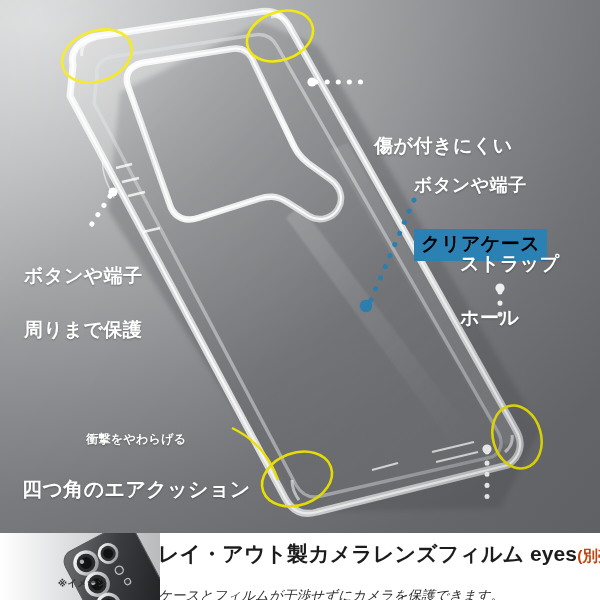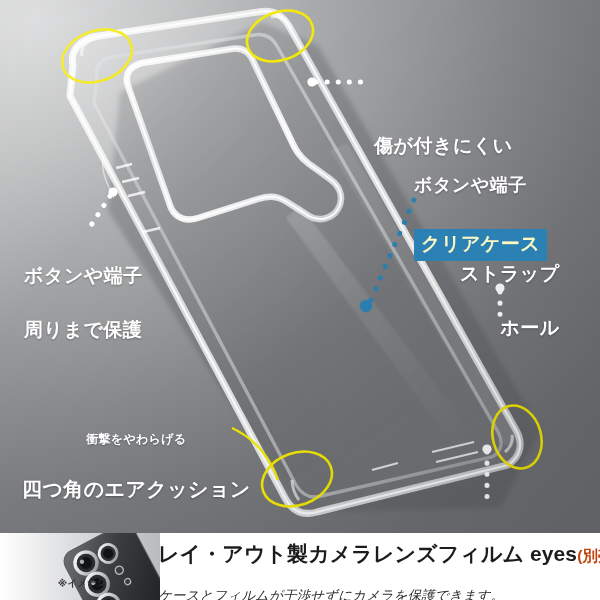--- a/index.html
+++ b/index.html
@@ -36,32 +36,32 @@
     font-size:19px;
     line-height:1.42;
     letter-spacing:.5px;
     font-weight:700;
     text-shadow:0 1px 2px rgba(0,0,0,.30);
     white-space:pre-line;
   }
 
   .c-camera   { left:374px; top:52px;  }
   .c-clear    { left:414px; top:146px; }
-  .c-strap    { left:460px; top:234px; text-align:right; }
+  .c-strap    { left:460px; top:224px; text-align:left; }
   .c-buttons  { left:24px;  top:236px;font-family:Liberation Serif, serif; }
   .c-cushion  { left:22px;  top:404px; text-align:center; }
   .c-pen      { left:352px; top:505px; }
 
   .c-cushion .l1 { font-size:12px; display:block; letter-spacing:.3px; }
   .c-cushion .l2 { font-size:20px; display:block; letter-spacing:.4px;text-align:right; }
   .c-clear .l1 { display:block; font-size:18px; margin-bottom:4px; }
   .tag-clear {
     display:inline-block;
     background:#2b81b4;
-    color:#fef9c3;
+    color:#000000;
     font-size:19px;
     font-weight:700;
     padding:2px 7px 3px 7px;
     letter-spacing:.5px;
     text-shadow:none;
   }
   .c-pen { font-size:19px; }
 
   
   .banner {

